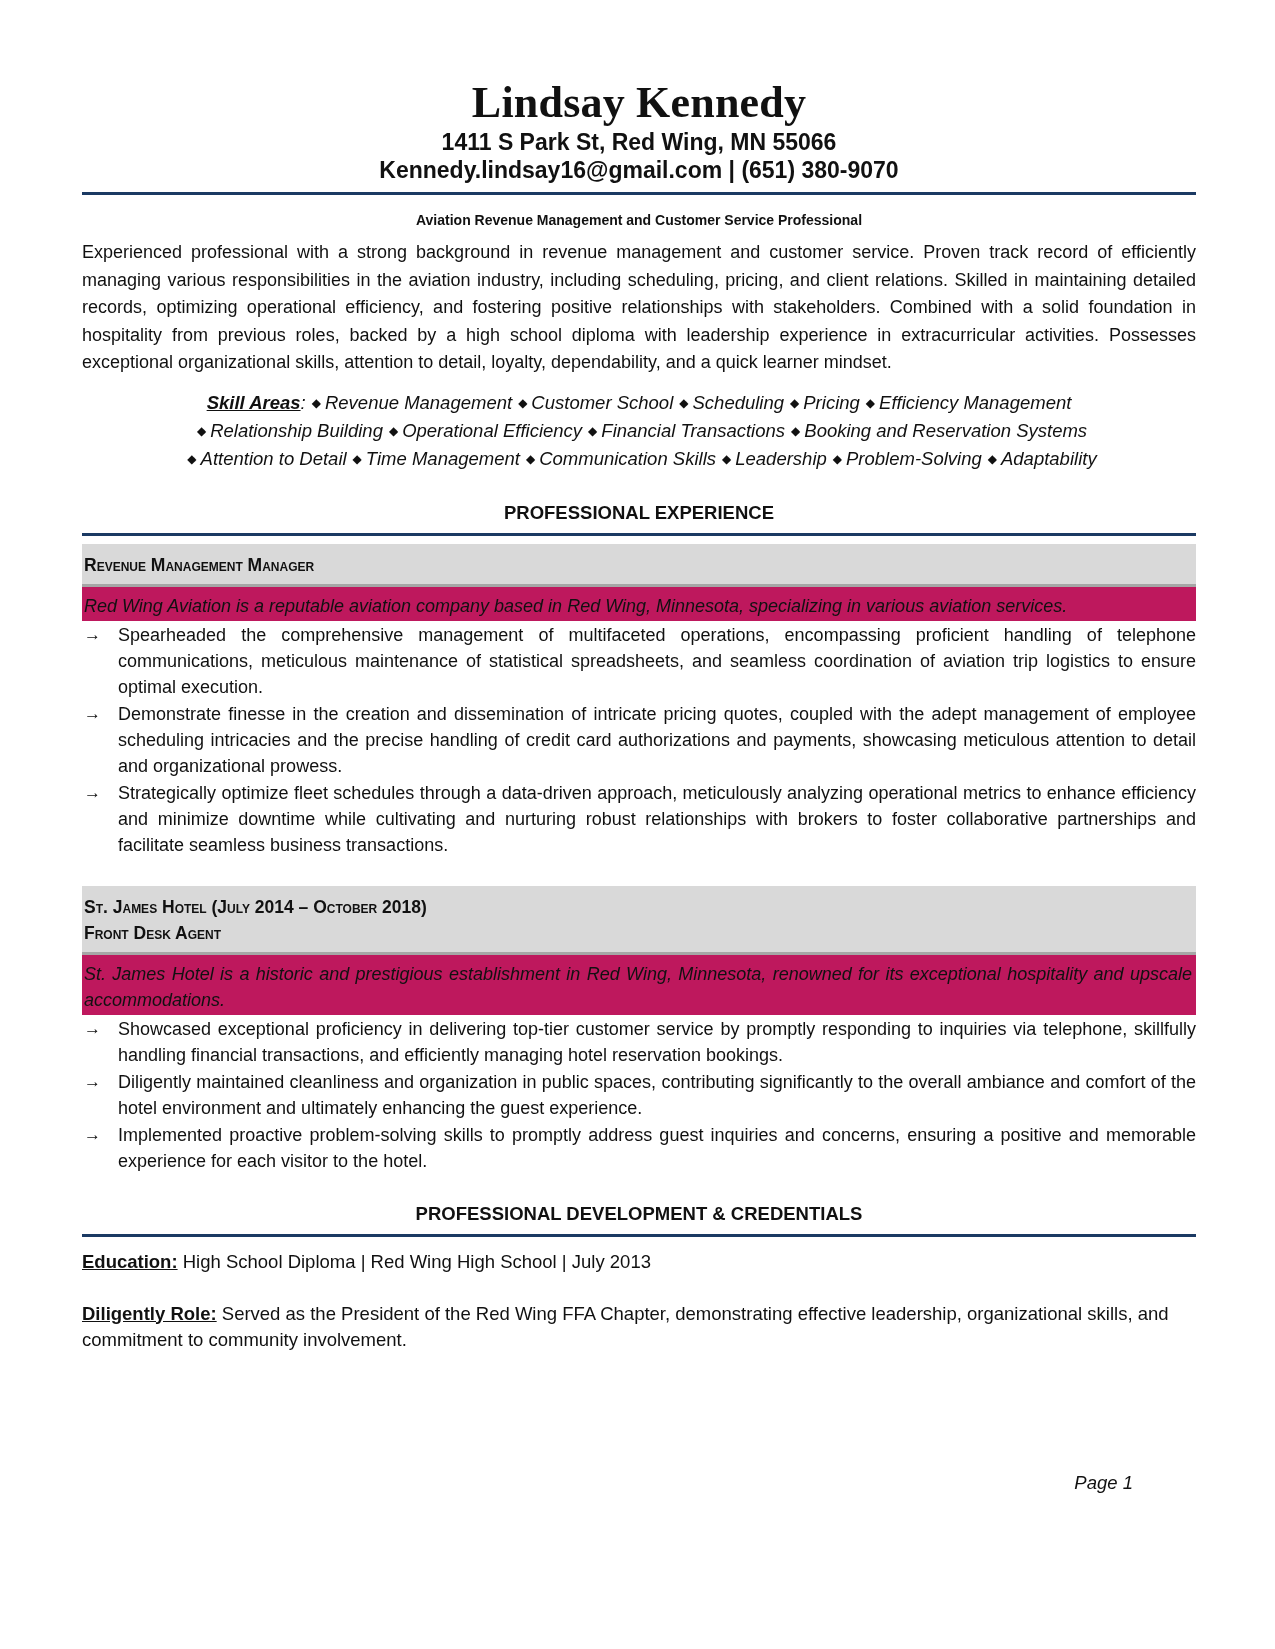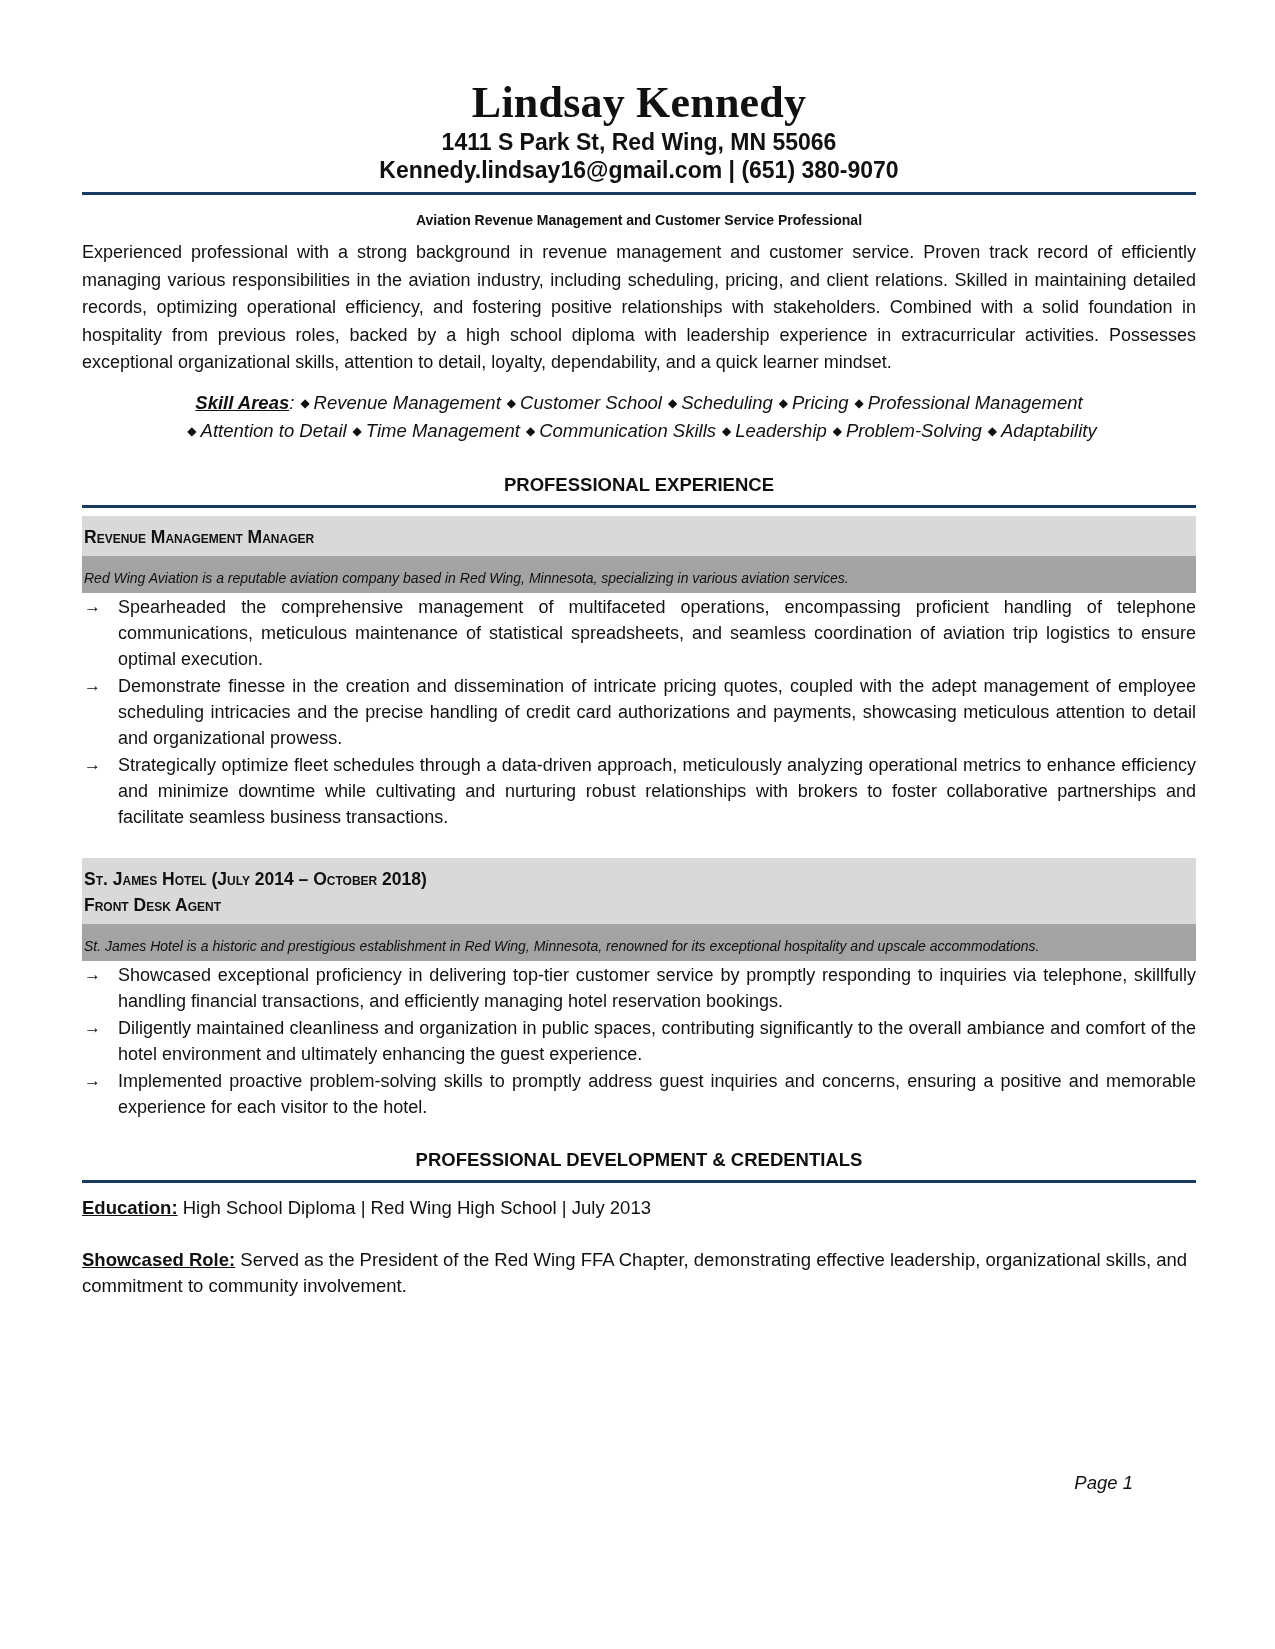--- a/index.html
+++ b/index.html
@@ -12,21 +12,21 @@
   .title { text-align:center; font-weight:bold; font-size:14px; margin-top:12px; line-height:26px; }
   .summary { font-size:18px; line-height:27.5px; text-align:justify; margin-top:6px; }
   .skills { text-align:center; font-size:18.5px; line-height:27px; font-style:italic; margin-top:12px; }
   .skills .lbl { font-weight:bold; text-decoration:underline; }
   .bullet { font-style:normal; font-size:12px; vertical-align:2px; margin:0 4px 0 6px; }
   .section-h { text-align:center; font-weight:bold; font-size:18.5px; margin-top:28px; line-height:24px; }
   .section-h + .rule { margin-top:8px; }
   .job-head { background:#d9d9d9; padding:8px 0 6px 2px; margin-top:8px; }
   .job-head .l { font-weight:bold; font-size:17.5px; line-height:26px; font-variant:small-caps; }
   .job-rule { height:3px; background:#a6a6a6; }
-  .job-desc { background:#a3a3a3; font-style:italic; font-size:14px; line-height:26px; padding:6px 4px 2px 2px; text-align:justify; }
+  .job-desc { background:#be185d; font-style:italic; font-size:18px; line-height:26px; padding:6px 4px 2px 2px; text-align:justify; }
   ul.bul { list-style:none; margin:0; padding:0; }
   ul.bul li { position:relative; padding-left:36px; font-size:18px; line-height:26px; text-align:justify; margin-top:1px; }
   ul.bul li .arr { position:absolute; left:2px; top:0; font-size:17px; }
   .gap { height:28px; }
   .cred { font-size:18.5px; line-height:26px; margin-top:12px; }
   .cred .lbl { font-weight:bold; text-decoration:underline; }
   .footer { position:absolute; right:142px; top:1472px; font-style:italic; font-size:18.5px; }
 </style>
 </head>
 <body>
@@ -36,21 +36,22 @@
   <div class="contact">1411 S Park St, Red Wing, MN 55066</div>
   <div class="contact">
     <span>Kennedy.lindsay16@gmail.com</span><span> | </span><span>(651) 380-9070</span>
   </div>
   <div class="rule top"></div>
 
   <div class="title">Aviation Revenue Management and Customer Service Professional</div>
   <div class="summary">Experienced professional with a strong background in revenue management and customer service. Proven track record of efficiently managing various responsibilities in the aviation industry, including scheduling, pricing, and client relations. Skilled in maintaining detailed records, optimizing operational efficiency, and fostering positive relationships with stakeholders. Combined with a solid foundation in hospitality from previous roles, backed by a high school diploma with leadership experience in extracurricular activities. Possesses exceptional organizational skills, attention to detail, loyalty, dependability, and a quick learner mindset.</div>
 
   <div class="skills">
-    <div><span class="lbl">Skill Areas</span>:<span class="bullet">◆</span><span>Revenue Management</span><span class="bullet">◆</span><span>Customer School</span><span class="bullet">◆</span><span>Scheduling</span><span class="bullet">◆</span><span>Pricing</span><span class="bullet">◆</span><span>Professional Management</span></div>
+    <div><span class="lbl">Skill Areas</span>:<span class="bullet">◆</span><span>Revenue Management</span><span class="bullet">◆</span><span>Customer School</span><span class="bullet">◆</span><span>Scheduling</span><span class="bullet">◆</span><span>Pricing</span><span class="bullet">◆</span><span>Efficiency Management</span></div>
+    <div><span class="bullet">◆</span><span>Relationship Building</span><span class="bullet">◆</span><span>Operational Efficiency</span><span class="bullet">◆</span><span>Financial Transactions</span><span class="bullet">◆</span><span>Booking and Reservation Systems</span></div>
     <div><span class="bullet">◆</span><span>Attention to Detail</span><span class="bullet">◆</span><span>Time Management</span><span class="bullet">◆</span><span>Communication Skills</span><span class="bullet">◆</span><span>Leadership</span><span class="bullet">◆</span><span>Problem-Solving</span><span class="bullet">◆</span><span>Adaptability</span></div>
   </div>
 
   <div class="section-h">PROFESSIONAL EXPERIENCE</div>
   <div class="rule"></div>
 
   <div class="job-head">
     <div class="l">Revenue Management Manager</div>
   </div>
   <div class="job-rule"></div>
@@ -76,18 +77,18 @@
   </ul>
 
   <div class="section-h">PROFESSIONAL DEVELOPMENT &amp; CREDENTIALS</div>
   <div class="rule"></div>
 
   <div class="cred">
     <span class="lbl">Education:</span>
     <span>High School Diploma | Red Wing High School | July 2013</span>
   </div>
   <div class="cred" style="margin-top:26px">
-    <span class="lbl">Showcased Role:</span>
+    <span class="lbl">Diligently Role:</span>
     <span>Served as the President of the Red Wing FFA Chapter, demonstrating effective leadership, organizational skills, and commitment to community involvement.</span>
   </div>
 </div>
 
 <div class="footer">Page 1</div>
 
 </body></html>

